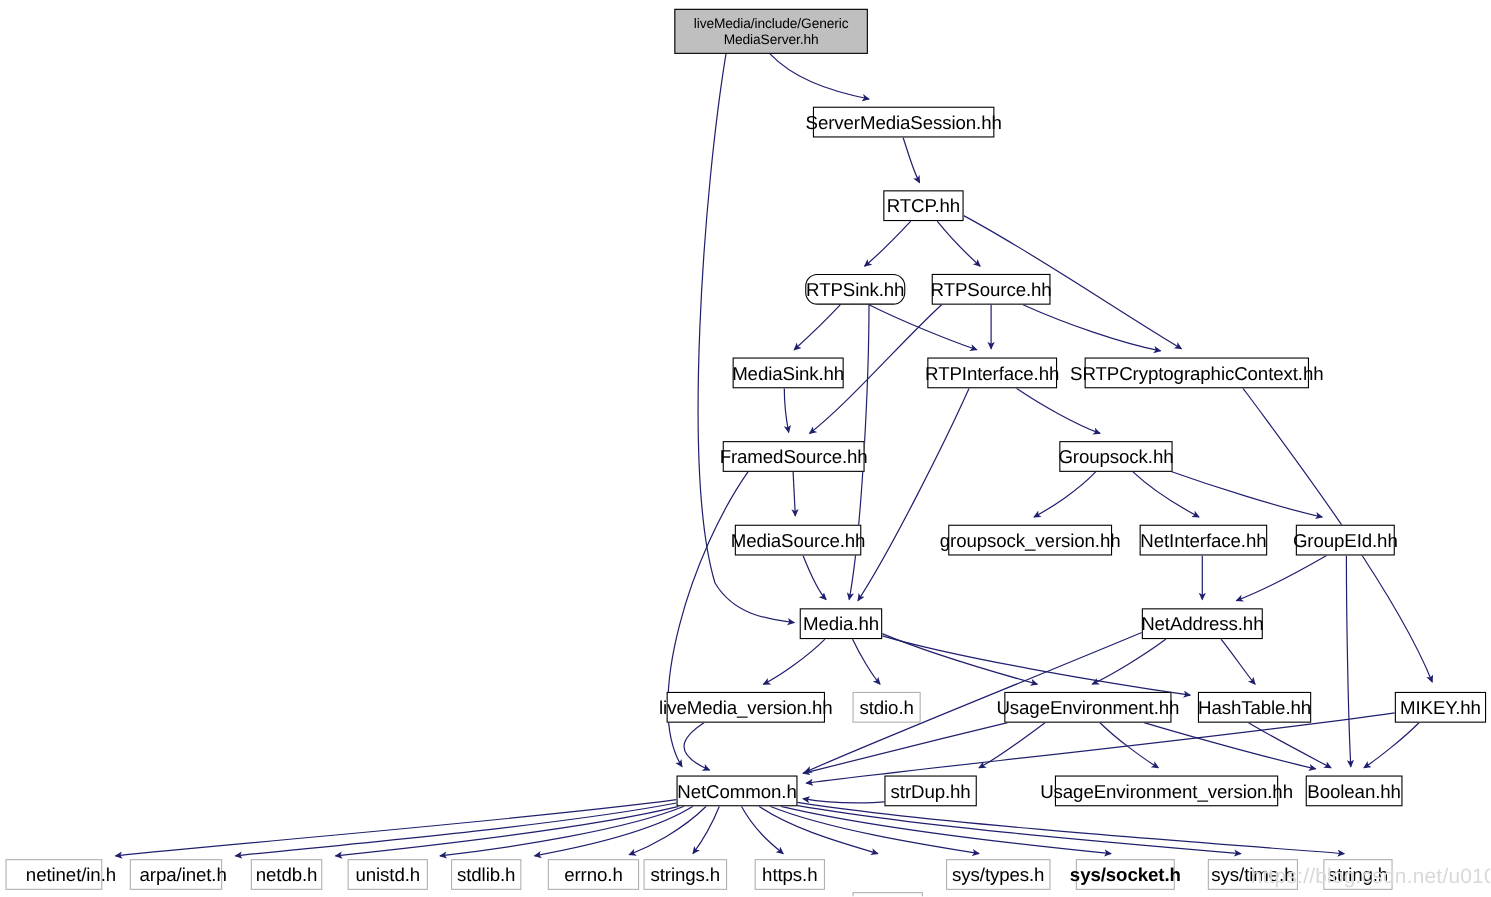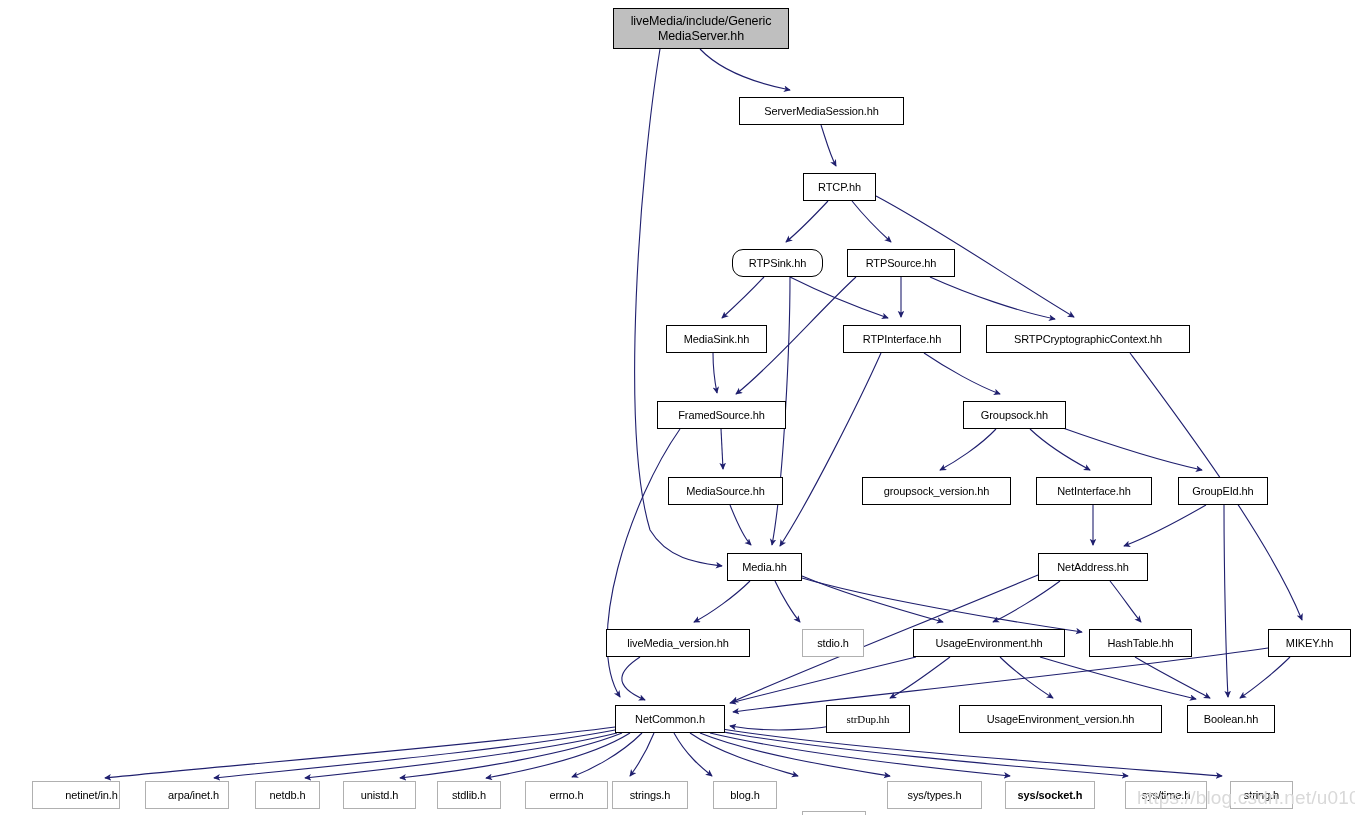--- a/index.html
+++ b/index.html
@@ -27,35 +27,34 @@
   .node {
     position: absolute;
     box-sizing: border-box;
     display: flex;
     align-items: center;
     justify-content: center;
     text-align: center;
     background: #ffffff;
     border: 1px solid #000000;
     color: #000000;
-    font-size: 11px;
+    font-size: 17px;
     line-height: 15px;
     letter-spacing: -0.1px;
     white-space: pre-line;
     padding: 0 3px;
   }
   .node.root {
     background: #bfbfbf;
     border: 1px solid #000000;
     font-size: 12.5px;
   }
   .node.sys {
     border: 1px solid #b0b0b0;
     color: #000000;
-    margin-left: 27px;
   }
   #watermark {
     position: absolute;
     left: 1137px;
     top: 787px;
     font-family: "Liberation Sans", sans-serif;
     font-size: 19px;
     color: #d9d9d9;
     white-space: nowrap;
     letter-spacing: 0.2px;
@@ -147,31 +146,31 @@
       <div class="node" style="left: 1036px; top: 477px; width: 116px; height: 28px;">NetInterface.hh</div>
       <div class="node" style="left: 1178px; top: 477px; width: 90px; height: 28px;">GroupEId.hh</div>
       <div class="node" style="left: 727px; top: 553px; width: 75px; height: 28px;">Media.hh</div>
       <div class="node" style="left: 1038px; top: 553px; width: 110px; height: 28px;">NetAddress.hh</div>
       <div class="node" style="left: 606px; top: 629px; width: 144px; height: 28px;">liveMedia_version.hh</div>
       <div class="node sys" style="left: 775px; top: 629px; width: 62px; height: 28px;">stdio.h</div>
       <div class="node" style="left: 913px; top: 629px; width: 152px; height: 28px;">UsageEnvironment.hh</div>
       <div class="node" style="left: 1089px; top: 629px; width: 103px; height: 28px;">HashTable.hh</div>
       <div class="node" style="left: 1268px; top: 629px; width: 83px; height: 28px;">MIKEY.hh</div>
       <div class="node" style="left: 615px; top: 705px; width: 110px; height: 28px;">NetCommon.h</div>
-      <div class="node" style="left: 826px; top: 705px; width: 84px; height: 28px; font-family: Liberation Serif, serif;">strDup.hh</div>
+      <div class="node" style="left: 804px; top: 705px; width: 84px; height: 28px;">strDup.hh</div>
       <div class="node" style="left: 959px; top: 705px; width: 203px; height: 28px;">UsageEnvironment_version.hh</div>
       <div class="node" style="left: 1187px; top: 705px; width: 88px; height: 28px;">Boolean.hh</div>
       <div class="node sys" style="left: 5px; top: 781px; width: 88px; height: 28px; padding-left: 34px;">netinet/in.h</div>
       <div class="node sys" style="left: 118px; top: 781px; width: 84px; height: 28px; padding-left: 16px;">arpa/inet.h</div>
       <div class="node sys" style="left: 228px; top: 781px; width: 65px; height: 28px;">netdb.h</div>
       <div class="node sys" style="left: 316px; top: 781px; width: 73px; height: 28px;">unistd.h</div>
       <div class="node sys" style="left: 410px; top: 781px; width: 64px; height: 28px;">stdlib.h</div>
       <div class="node sys" style="left: 498px; top: 781px; width: 83px; height: 28px; text-align: right;">errno.h</div>
       <div class="node sys" style="left: 585px; top: 781px; width: 76px; height: 28px;">strings.h</div>
-      <div class="node sys" style="left: 686px; top: 781px; width: 64px; height: 28px;">blog.h</div>
+      <div class="node sys" style="left: 686px; top: 781px; width: 64px; height: 28px;">https.h</div>
       <div class="node sys" style="left: 775px; top: 811px; width: 64px; height: 28px;">stdint.h</div>
       <div class="node sys" style="left: 860px; top: 781px; width: 95px; height: 28px;">sys/types.h</div>
       <div class="node sys" style="left: 978px; top: 781px; width: 90px; height: 28px; font-weight: bold;">sys/socket.h</div>
       <div class="node sys" style="left: 1098px; top: 781px; width: 82px; height: 28px;">sys/time.h</div>
       <div class="node sys" style="left: 1203px; top: 781px; width: 63px; height: 28px;">string.h</div>
     </div>
 
   <div id="watermark">https://blog.csdn.net/u010168781</div>
 </div>
 

